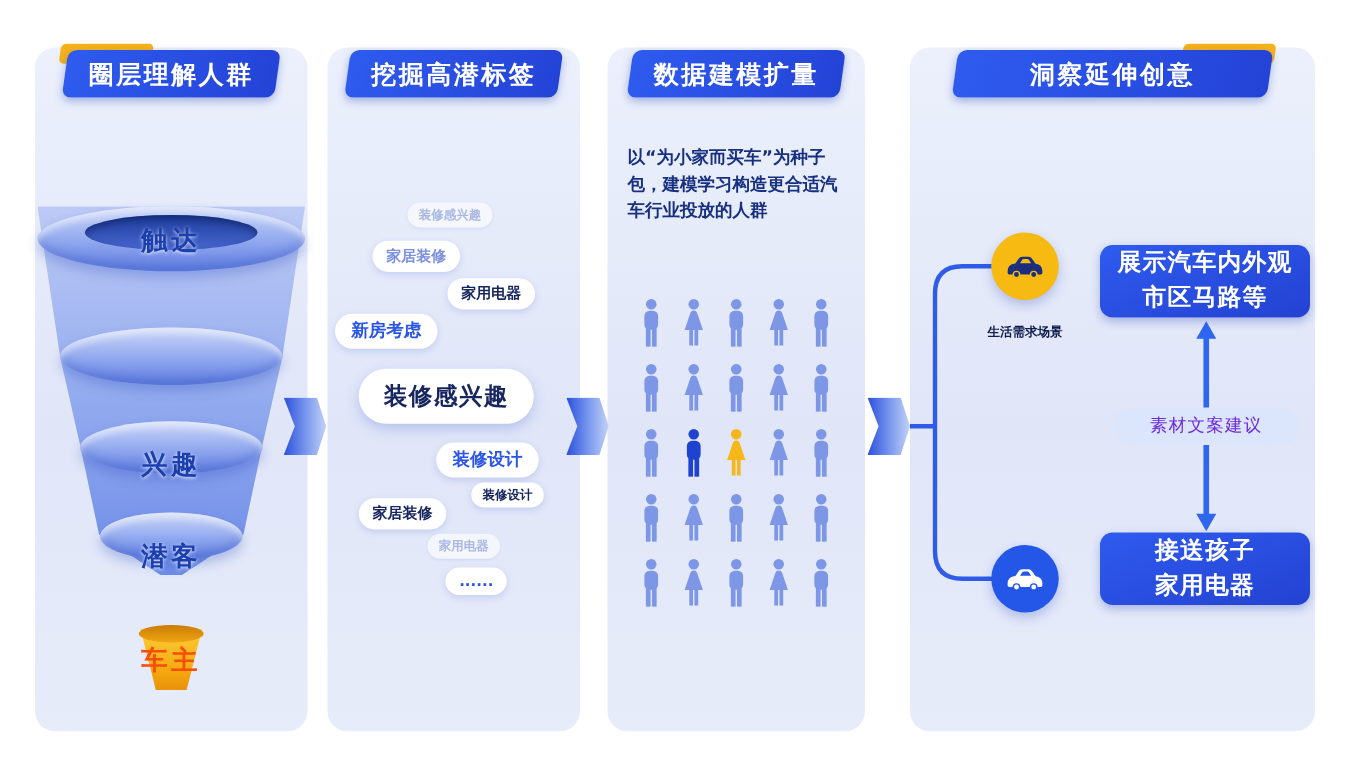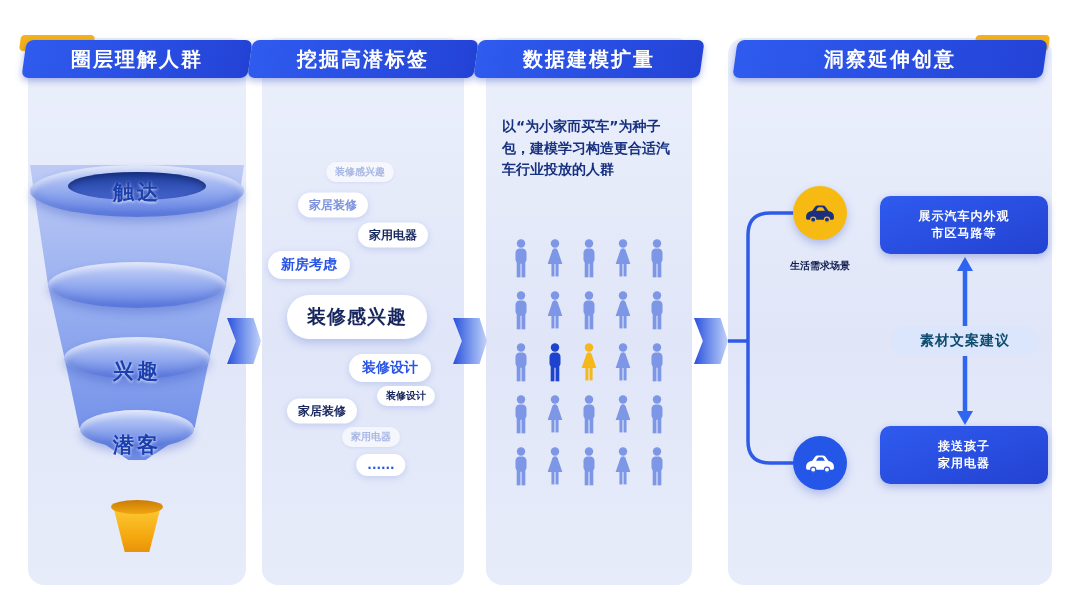--- a/index.html
+++ b/index.html
@@ -8,22 +8,22 @@
 
   
   .panel{position:absolute;top:38px;height:547px;border-radius:16px;
          background:linear-gradient(180deg,#ecf0fc 0%,#e0e6f8 55%,#e7ecfa 100%);}
   #panel1{left:28px;width:218px;}
   #panel2{left:262px;width:202px;}
   #panel3{left:486px;width:206px;}
   #panel4{left:728px;width:324px;}
 
   
-  .header{position:absolute;top:2px;left:50%;transform:translateX(-50%);height:38px;width:226px;z-index:4;}
-  #panel4 .header{width:310px;}
+  .header{position:absolute;top:2px;left:50%;transform:translateX(-50%);height:38px;width:170px;z-index:4;}
+  #panel4 .header{width:252px;}
   .header-accent{position:absolute;width:74px;height:16px;top:-5px;background:#f6b21b;
                  transform:skewX(-8deg);border-radius:4px;}
   .accent-left{left:-4px;} .accent-right{right:-4px;}
   .header-bg{position:absolute;inset:0;transform:skewX(-8deg);border-radius:7px;
              background:linear-gradient(100deg,#2f5bef 0%,#2343d6 100%);
              box-shadow:0 3px 7px rgba(30,60,180,.35);}
   .header-text{position:relative;z-index:1;display:block;text-align:center;line-height:38px;
                color:#fff;font-size:20px;font-weight:bold;letter-spacing:2px;}
 
   
@@ -79,27 +79,27 @@
   .vhead{fill:#2e66f0;}
   .scene-circle{position:absolute;left:65px;width:54px;height:54px;border-radius:50%;z-index:2;
                 display:flex;align-items:center;justify-content:center;
                 box-shadow:0 4px 9px rgba(40,70,190,.28);}
   .sc-yellow{top:148px;background:#f6ba12;}
   .sc-blue{top:398px;background:#2456e8;}
   .scene-label{position:absolute;left:12px;width:160px;text-align:center;font-size:10px;font-weight:bold;
                color:#101e4e;z-index:2;}
   .sl1{top:221px;} .sl2{top:468px;}
   .info-box{position:absolute;left:152px;width:168px;height:58px;border-radius:10px;z-index:2;
-            background:linear-gradient(160deg,#2f5bef,#2342d2);color:#fff;font-size:12px;font-weight:bold;
+            background:linear-gradient(160deg,#2f5bef,#2342d2);color:#fff;font-size:19px;font-weight:bold;
             display:flex;flex-direction:column;align-items:center;justify-content:center;
             line-height:1.45;letter-spacing:1px;box-shadow:0 3px 8px rgba(30,60,180,.3);}
   .ib1{top:158px;} .ib2{top:388px;}
   .info-box span{display:block;}
   .center-pill{position:absolute;left:163px;top:288px;width:148px;height:30px;background:#dbe5fb;
-               border-radius:16px;color:#0c4a6e;font-size:14px;font-weight:bold;z-index:3;
+               border-radius:16px;color:#6d28d9;font-size:14px;font-weight:normal;z-index:3;
                display:flex;align-items:center;justify-content:center;letter-spacing:1px;}
 
   
   .flow-arrow{position:absolute;top:318px;width:34px;height:46px;z-index:5;
               background:linear-gradient(90deg,#2b50dd 0%,#7d9bee 55%,#c3d2f8 100%);
               clip-path:polygon(0 0,78% 0,100% 50%,78% 100%,0 100%,26% 50%);}
   .fa1{left:227px;} .fa2{left:453px;} .fa3{left:694px;}
 </style>
 </head>
 <body>
@@ -116,20 +116,21 @@
       <div class="funnel-body"></div>
       <div class="ring ring1">
         <span class="ring1-inner"></span>
       </div>
       <div class="ring ring2"></div>
       <div class="ring ring3"></div>
       <div class="ring ring4"></div>
       <div class="stage stage1">触达</div>
       <div class="stage stage3">兴趣</div>
       <div class="stage stage4">潜客</div>
+      <div class="stage stage5">车主</div>
       <div class="cup">
         <span class="cup-body"></span>
         <span class="cup-top"></span>
       </div>
     </div>
   </section>
 
   <section class="panel" id="panel2">
     <div class="header">
       <span class="header-bg"></span>

